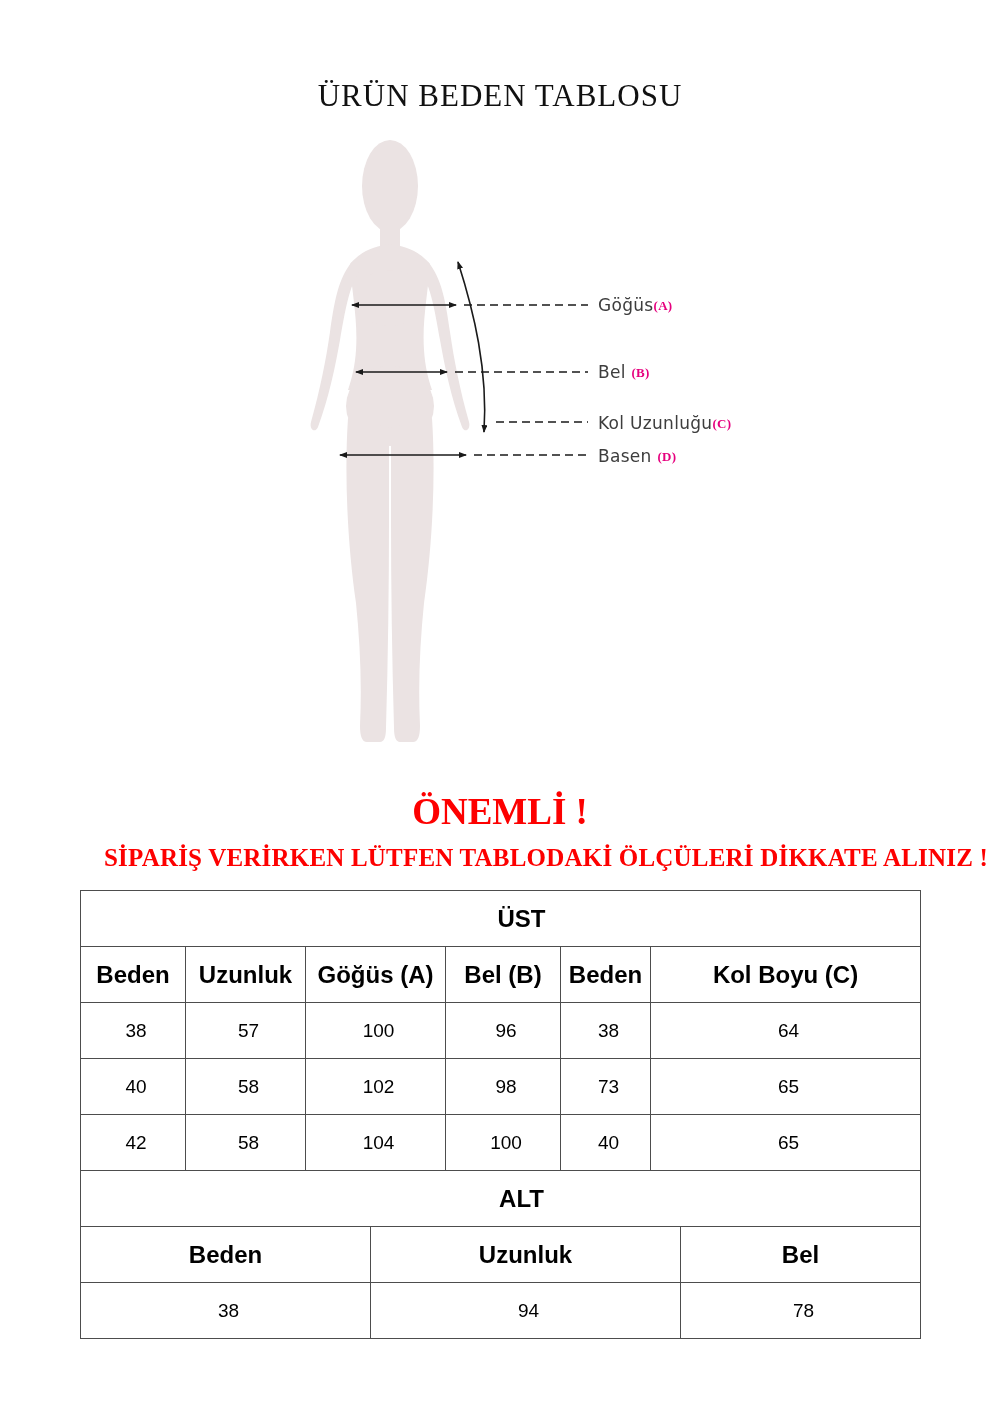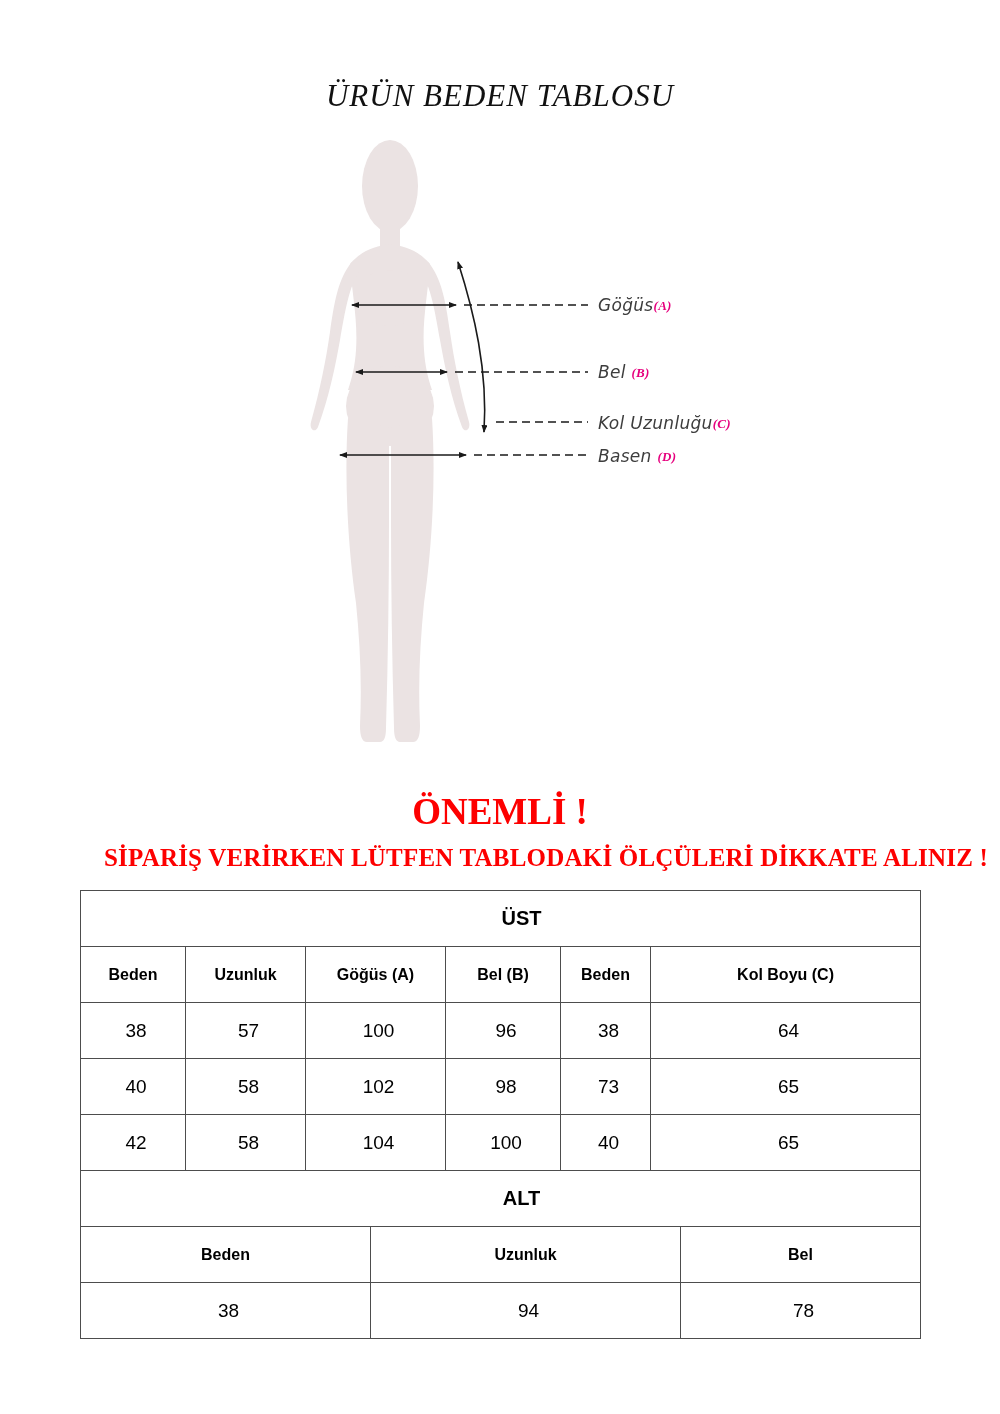--- a/index.html
+++ b/index.html
@@ -3,33 +3,32 @@
 <meta charset="utf-8">
 <style>
   html,body{margin:0;padding:0;background:#ffffff;}
   body{font-family:"Liberation Sans", sans-serif; color:#1a1a1a;}
   .page{position:relative;width:1000px;height:1414px;background:#ffffff;overflow:hidden;margin:0 auto;}
 
   .page-title{
     position:absolute;top:78px;left:0;width:100%;
     text-align:center;
     font-family:"Liberation Serif", serif;
-    font-size:31px;letter-spacing:1px;color:#111111;font-style:italic;
+    font-size:31px;letter-spacing:1px;color:#111111;
   }
 
   .diagram{position:absolute;top:0;left:0;width:1000px;height:780px;}
   .silhouette{position:absolute;left:300px;top:138px;width:180px;height:610px;}
   .annot{position:absolute;left:0;top:0;width:1000px;height:780px;}
 
   .meas-label{
     position:absolute;
     font-family:"DejaVu Sans", sans-serif;
     font-size:17px;color:#3d3d3d;letter-spacing:0.3px;
     white-space:nowrap;
-    font-style:italic;
   }
   .meas-label .code{
     color:#e6007e;font-size:13px;font-weight:bold;
     font-family:"Liberation Serif", serif;
     vertical-align:1px;
   }
 
   .important-heading{
     position:absolute;top:790px;left:0;width:100%;
     text-align:center;
@@ -46,23 +45,23 @@
   }
 
   .tables{position:absolute;top:890px;left:80px;width:840px;}
   table{border-collapse:collapse;width:840px;table-layout:fixed;}
   table.lower{margin-top:-1px;}
   td,th{
     border:1px solid #4d4d4d;
     text-align:center;vertical-align:middle;
     height:55px;padding:0;
   }
-  th{font-size:16px;font-weight:bold;color:#000000;}
+  th{font-size:24px;font-weight:bold;color:#000000;}
   td{font-size:19px;font-weight:normal;color:#000000;padding-left:6px;}
-  th.section-title{font-size:20px;padding-left:42px;}
+  th.section-title{font-size:24px;padding-left:42px;}
 </style>
 </head>
 <body>
 
 <div class="page">
 
   <div class="page-title">ÜRÜN BEDEN TABLOSU</div>
 
   <div class="diagram">
 

